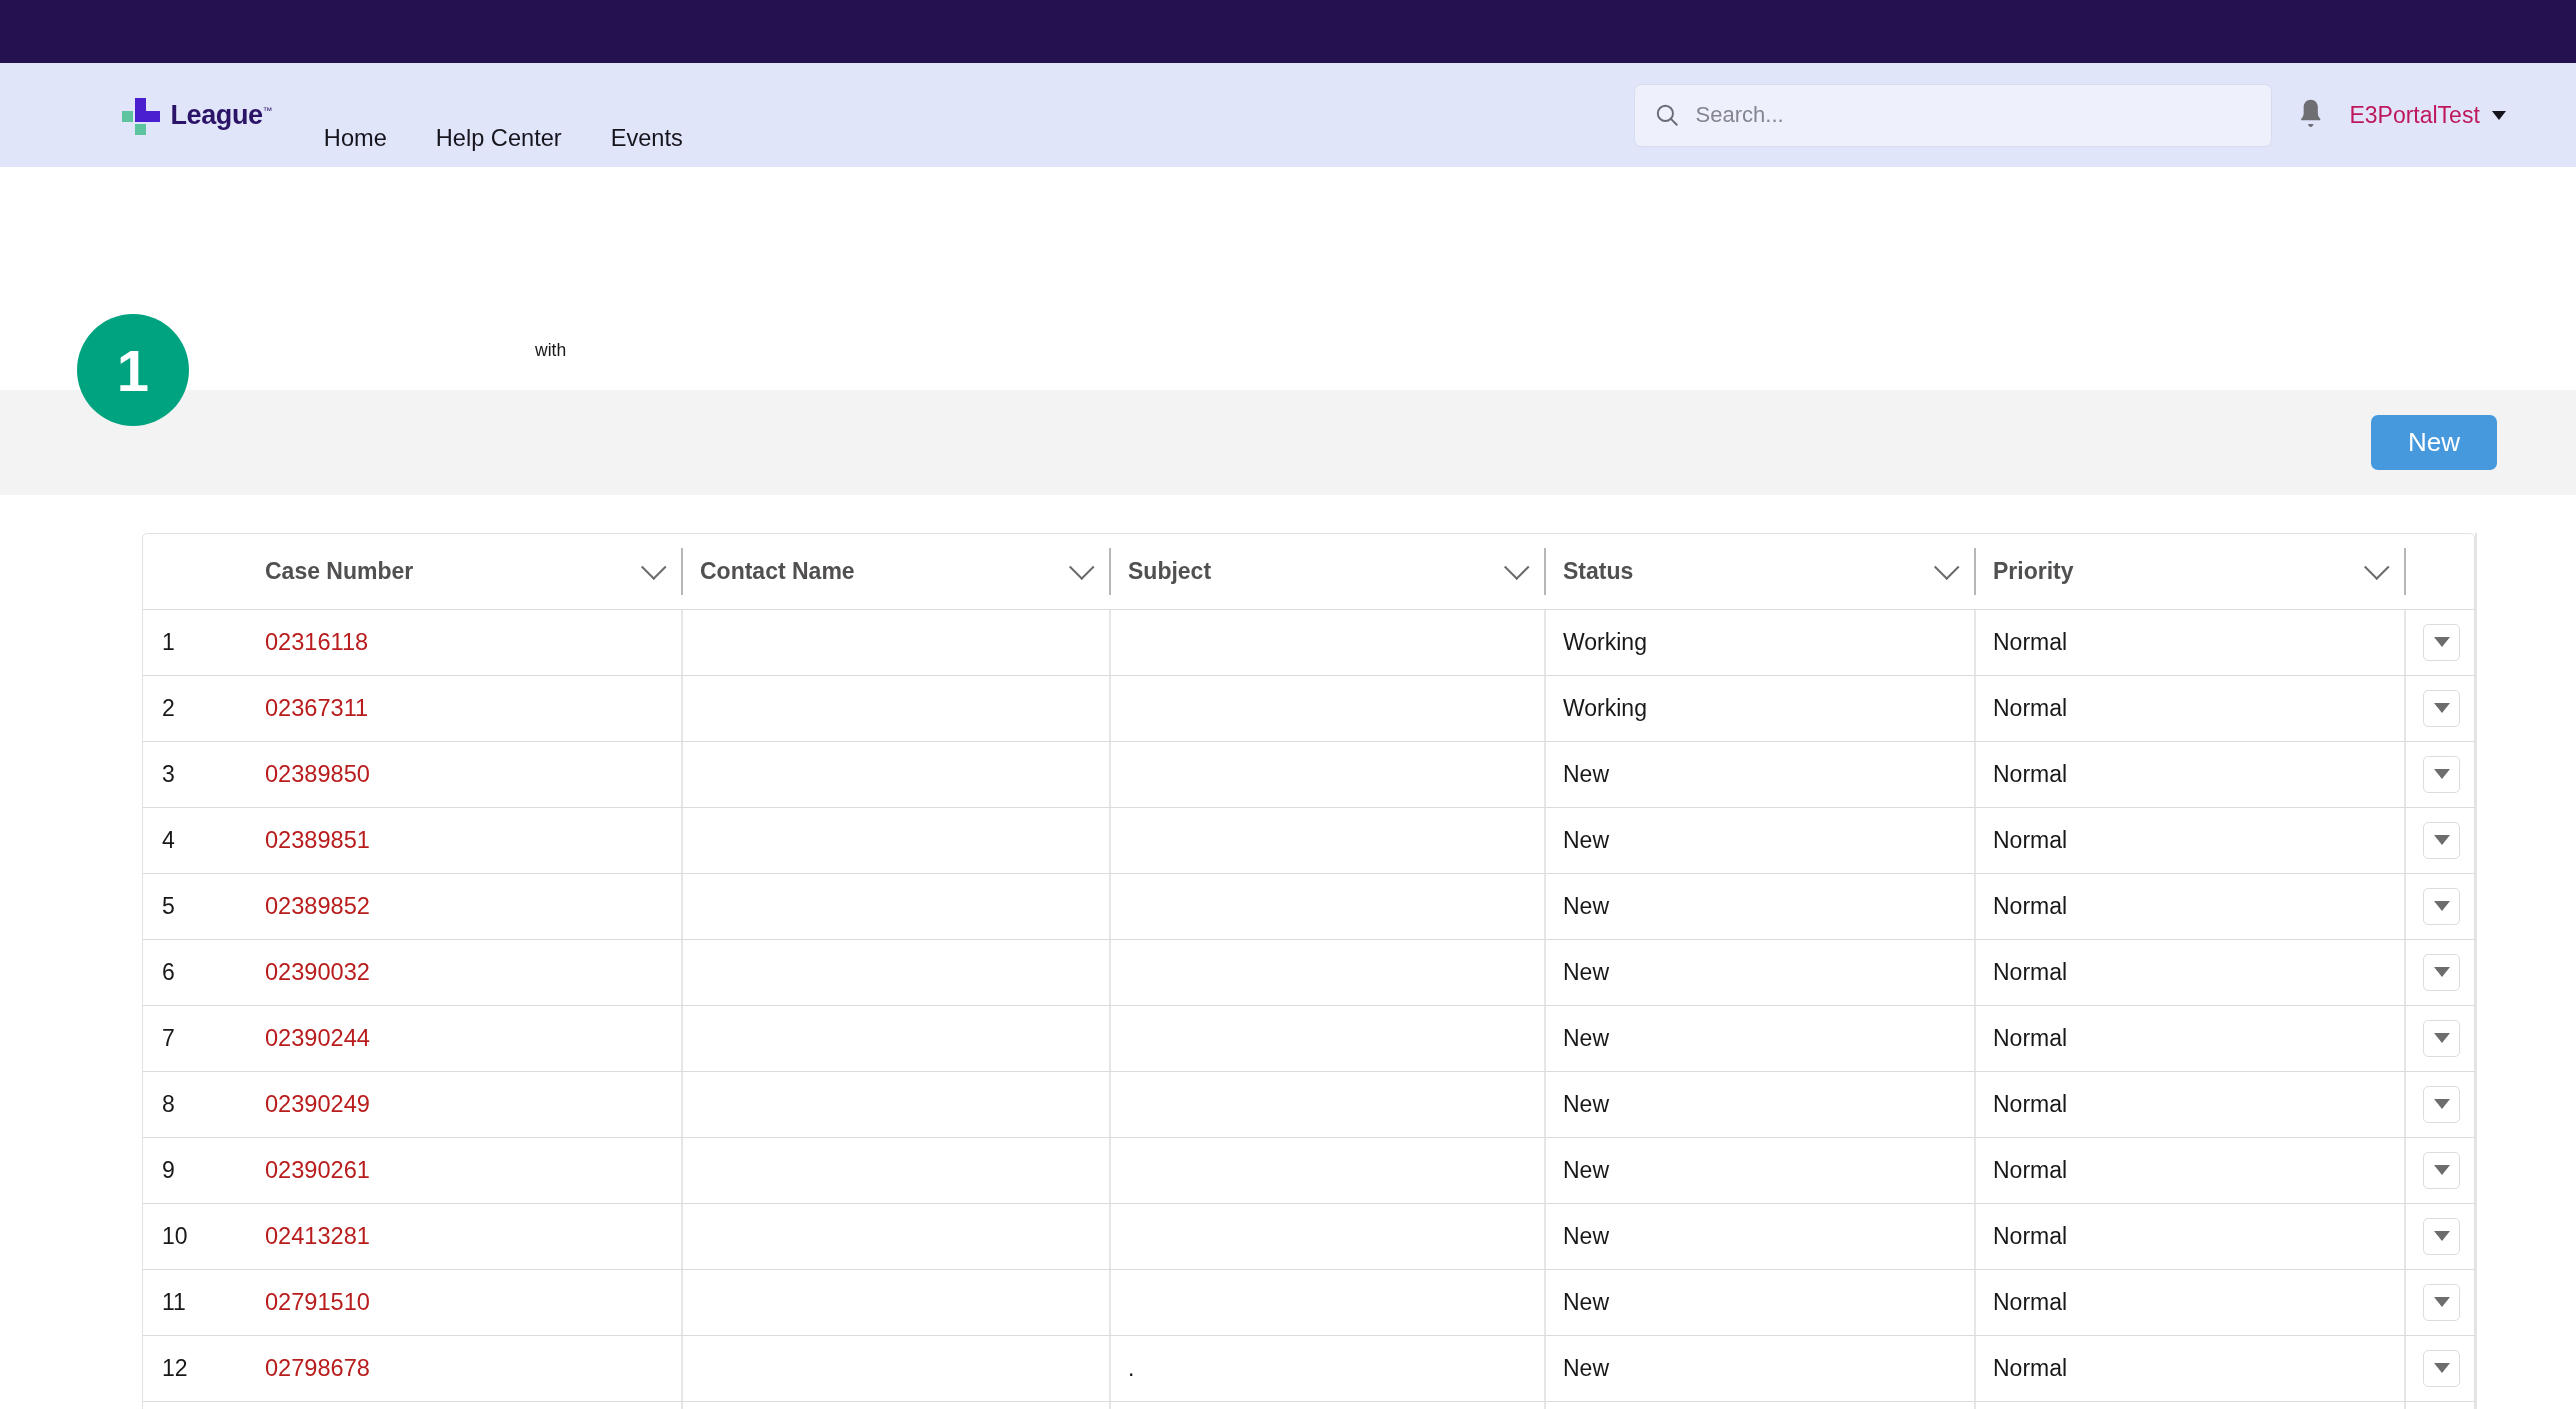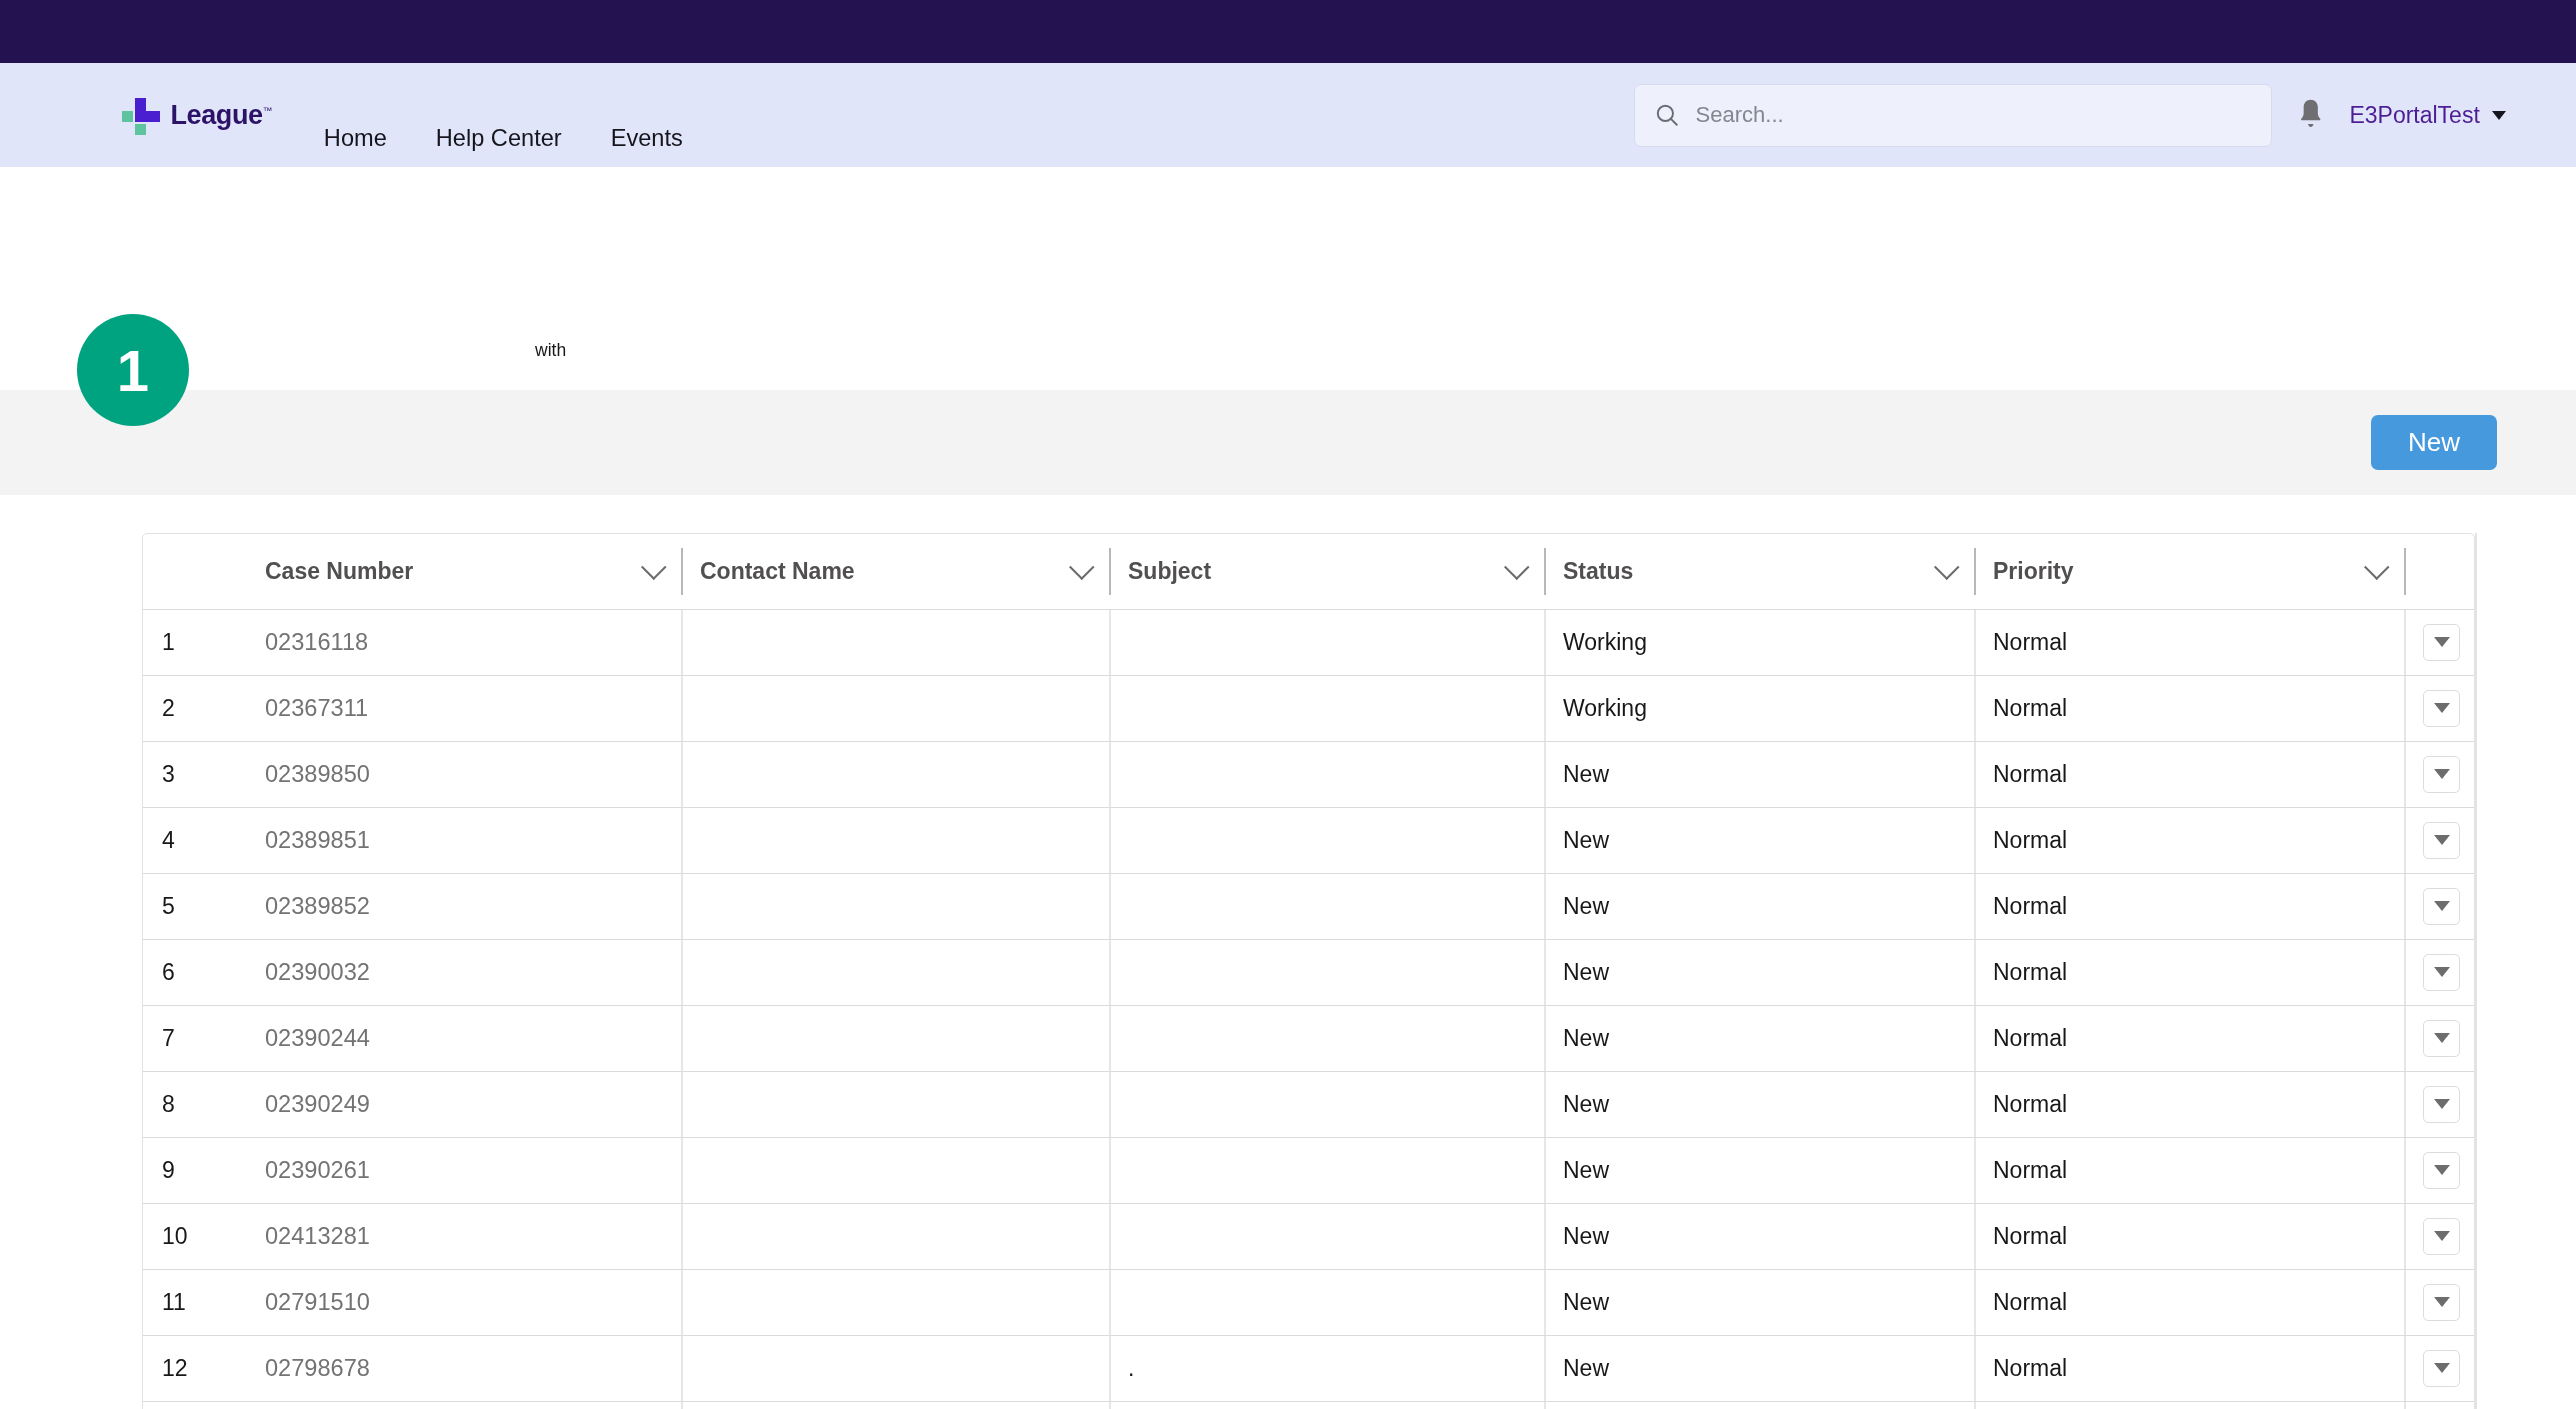--- a/index.html
+++ b/index.html
@@ -108,21 +108,21 @@
     color: #0f172a;
     flex: 1;
   }
   .search-input::placeholder { color: #85858f; }
   .bell { width: 31.5px; height: 37px; position: relative; cursor: pointer; }
   .user-menu {
     display: flex;
     align-items: center;
     gap: 12.2px;
     font-size: 23px;
-    color: #4c1d95;
+    color: #be185d;
     cursor: pointer;
     white-space: nowrap;
   }
   .caret-d {
     width: 0; height: 0;
     border-left: 7.9px solid transparent;
     border-right: 7.9px solid transparent;
     border-top: 9.6px solid #16141c;
   }
 
@@ -286,21 +286,21 @@
     content: "";
     position: absolute;
     left: 0;
     top: 0;
     bottom: 0;
     width: 1.7px;
     background: #e6e6e6;
   }
   td.idx { color: #3c3c3c; font-size: 22px; padding-left: 26px; }
   td.case a {
-    color: #737373;
+    color: #b91c1c;
     text-decoration: none;
     font-size: 23.6px;
     cursor: pointer;
   }
   td.actions { padding: 0 12.2px 0 0; text-align: right; }
   .row-menu-btn {
     display: inline-flex;
     align-items: center;
     justify-content: center;
     width: 37px;

